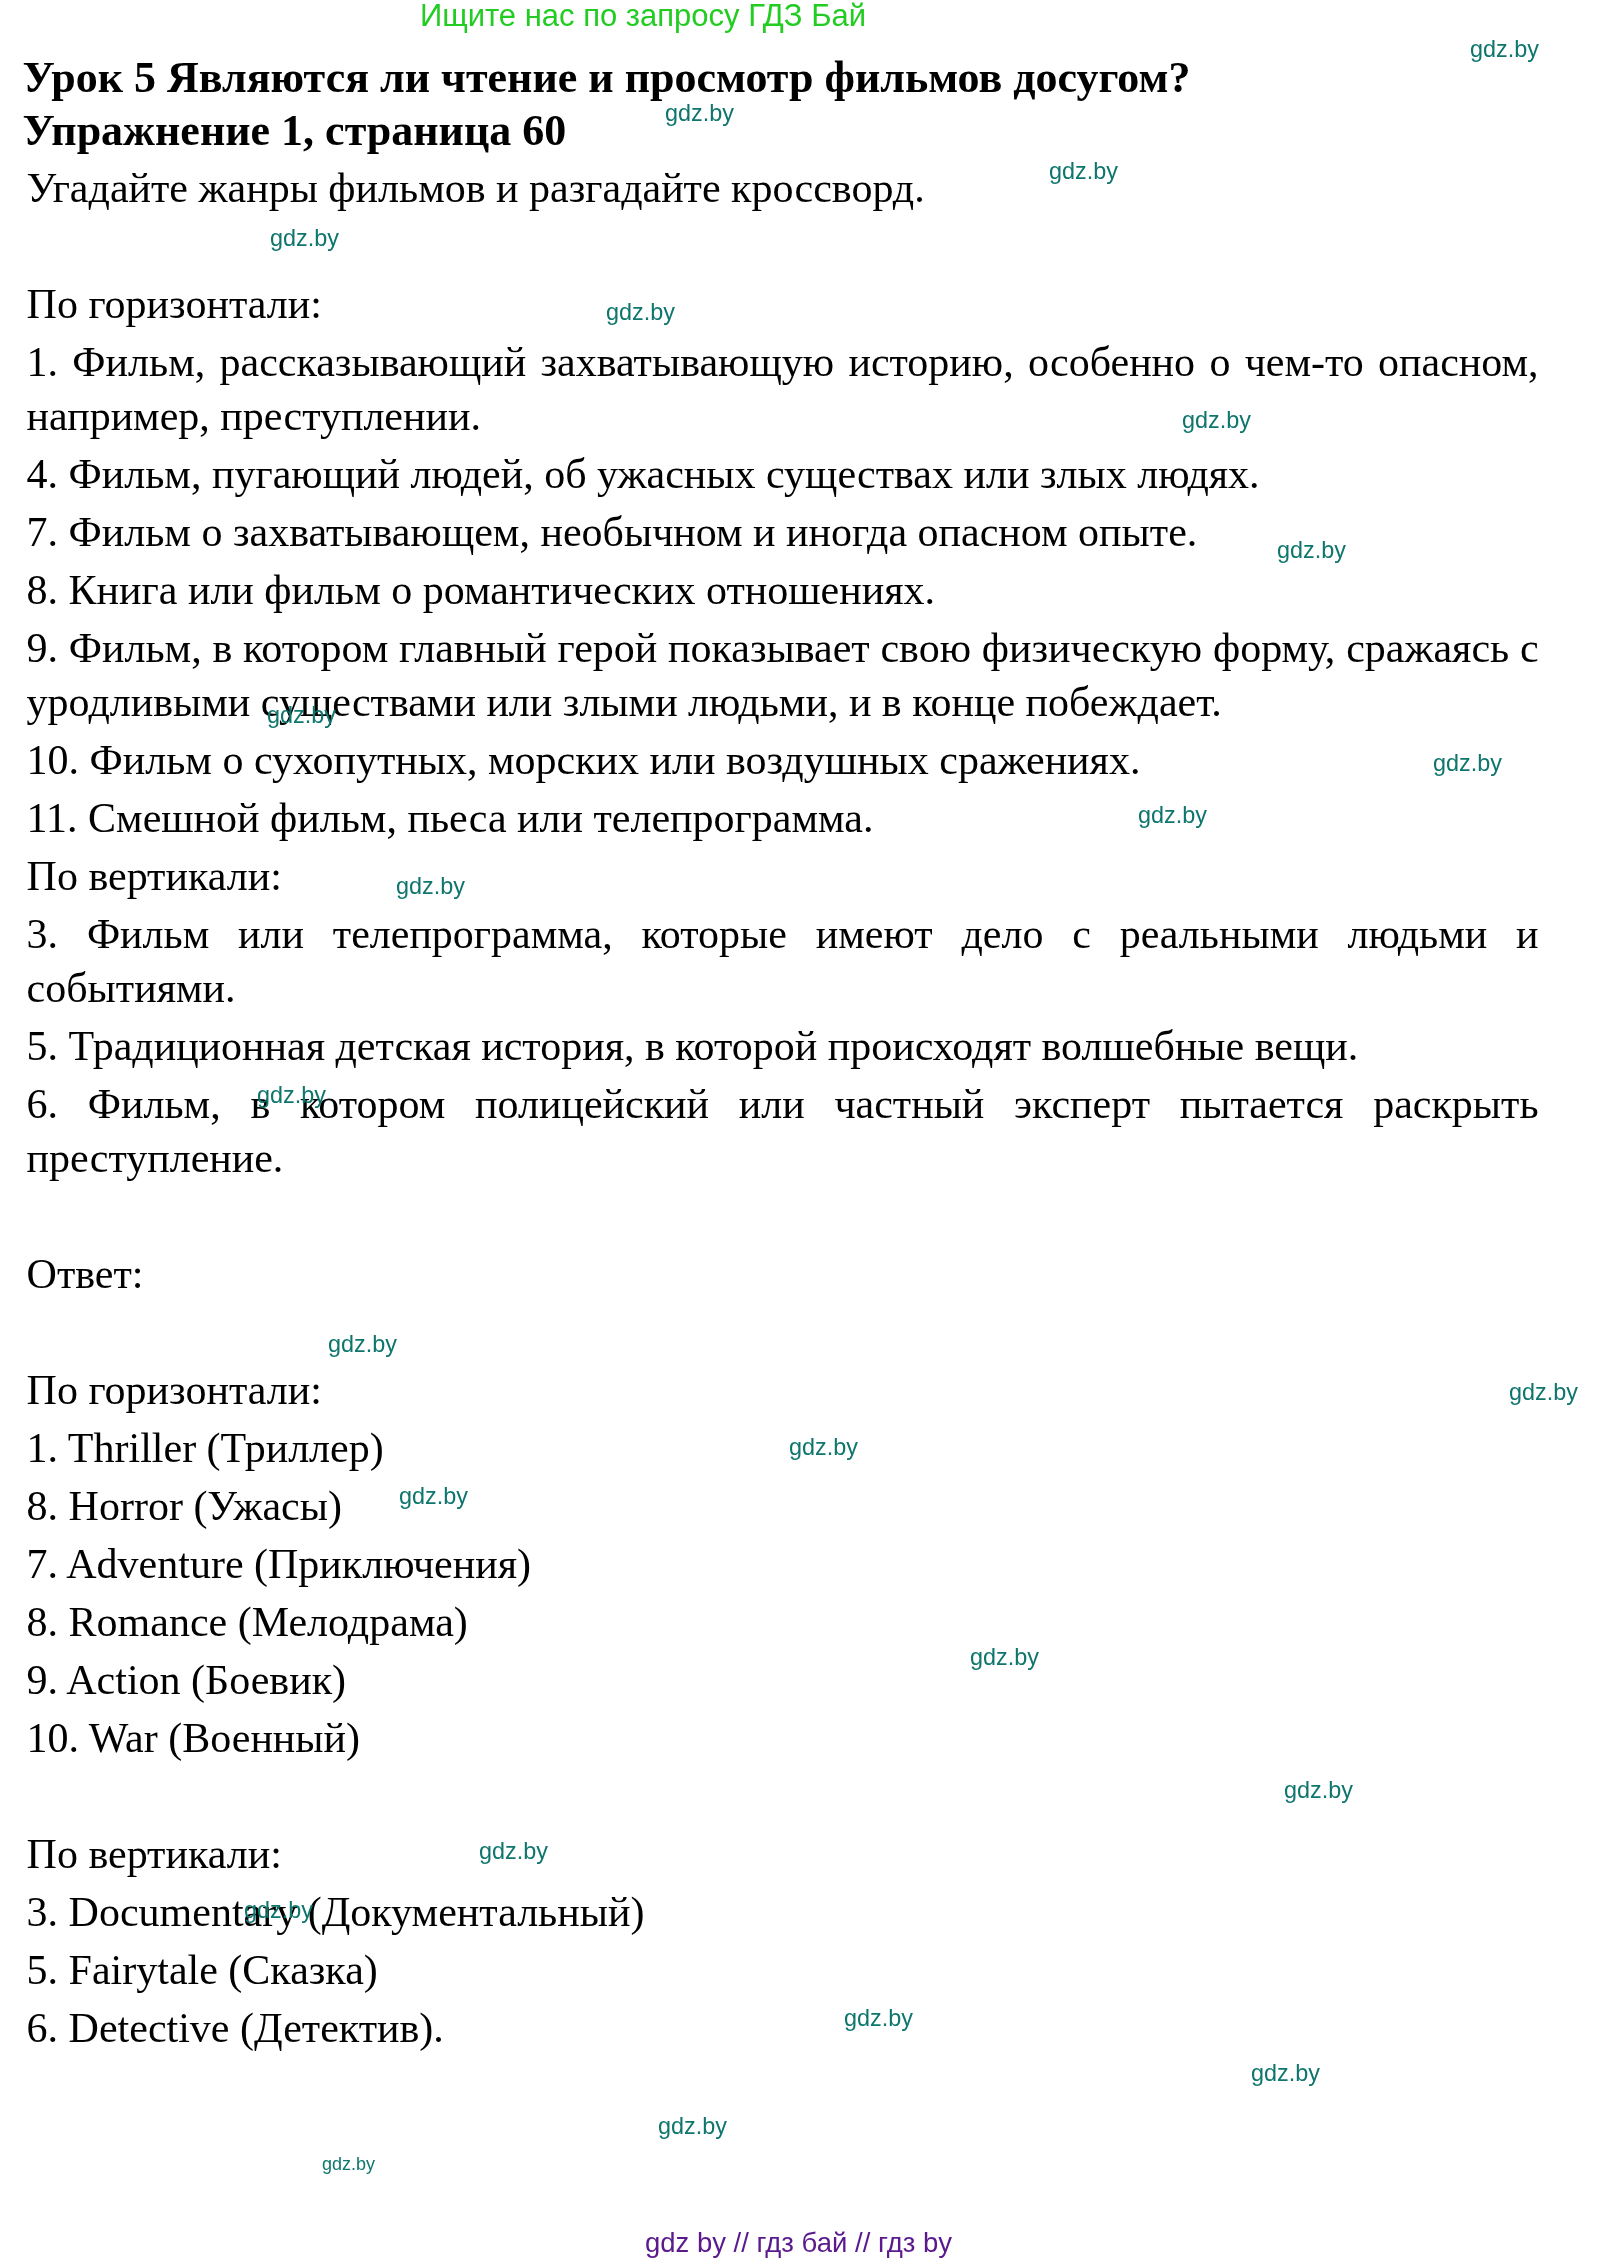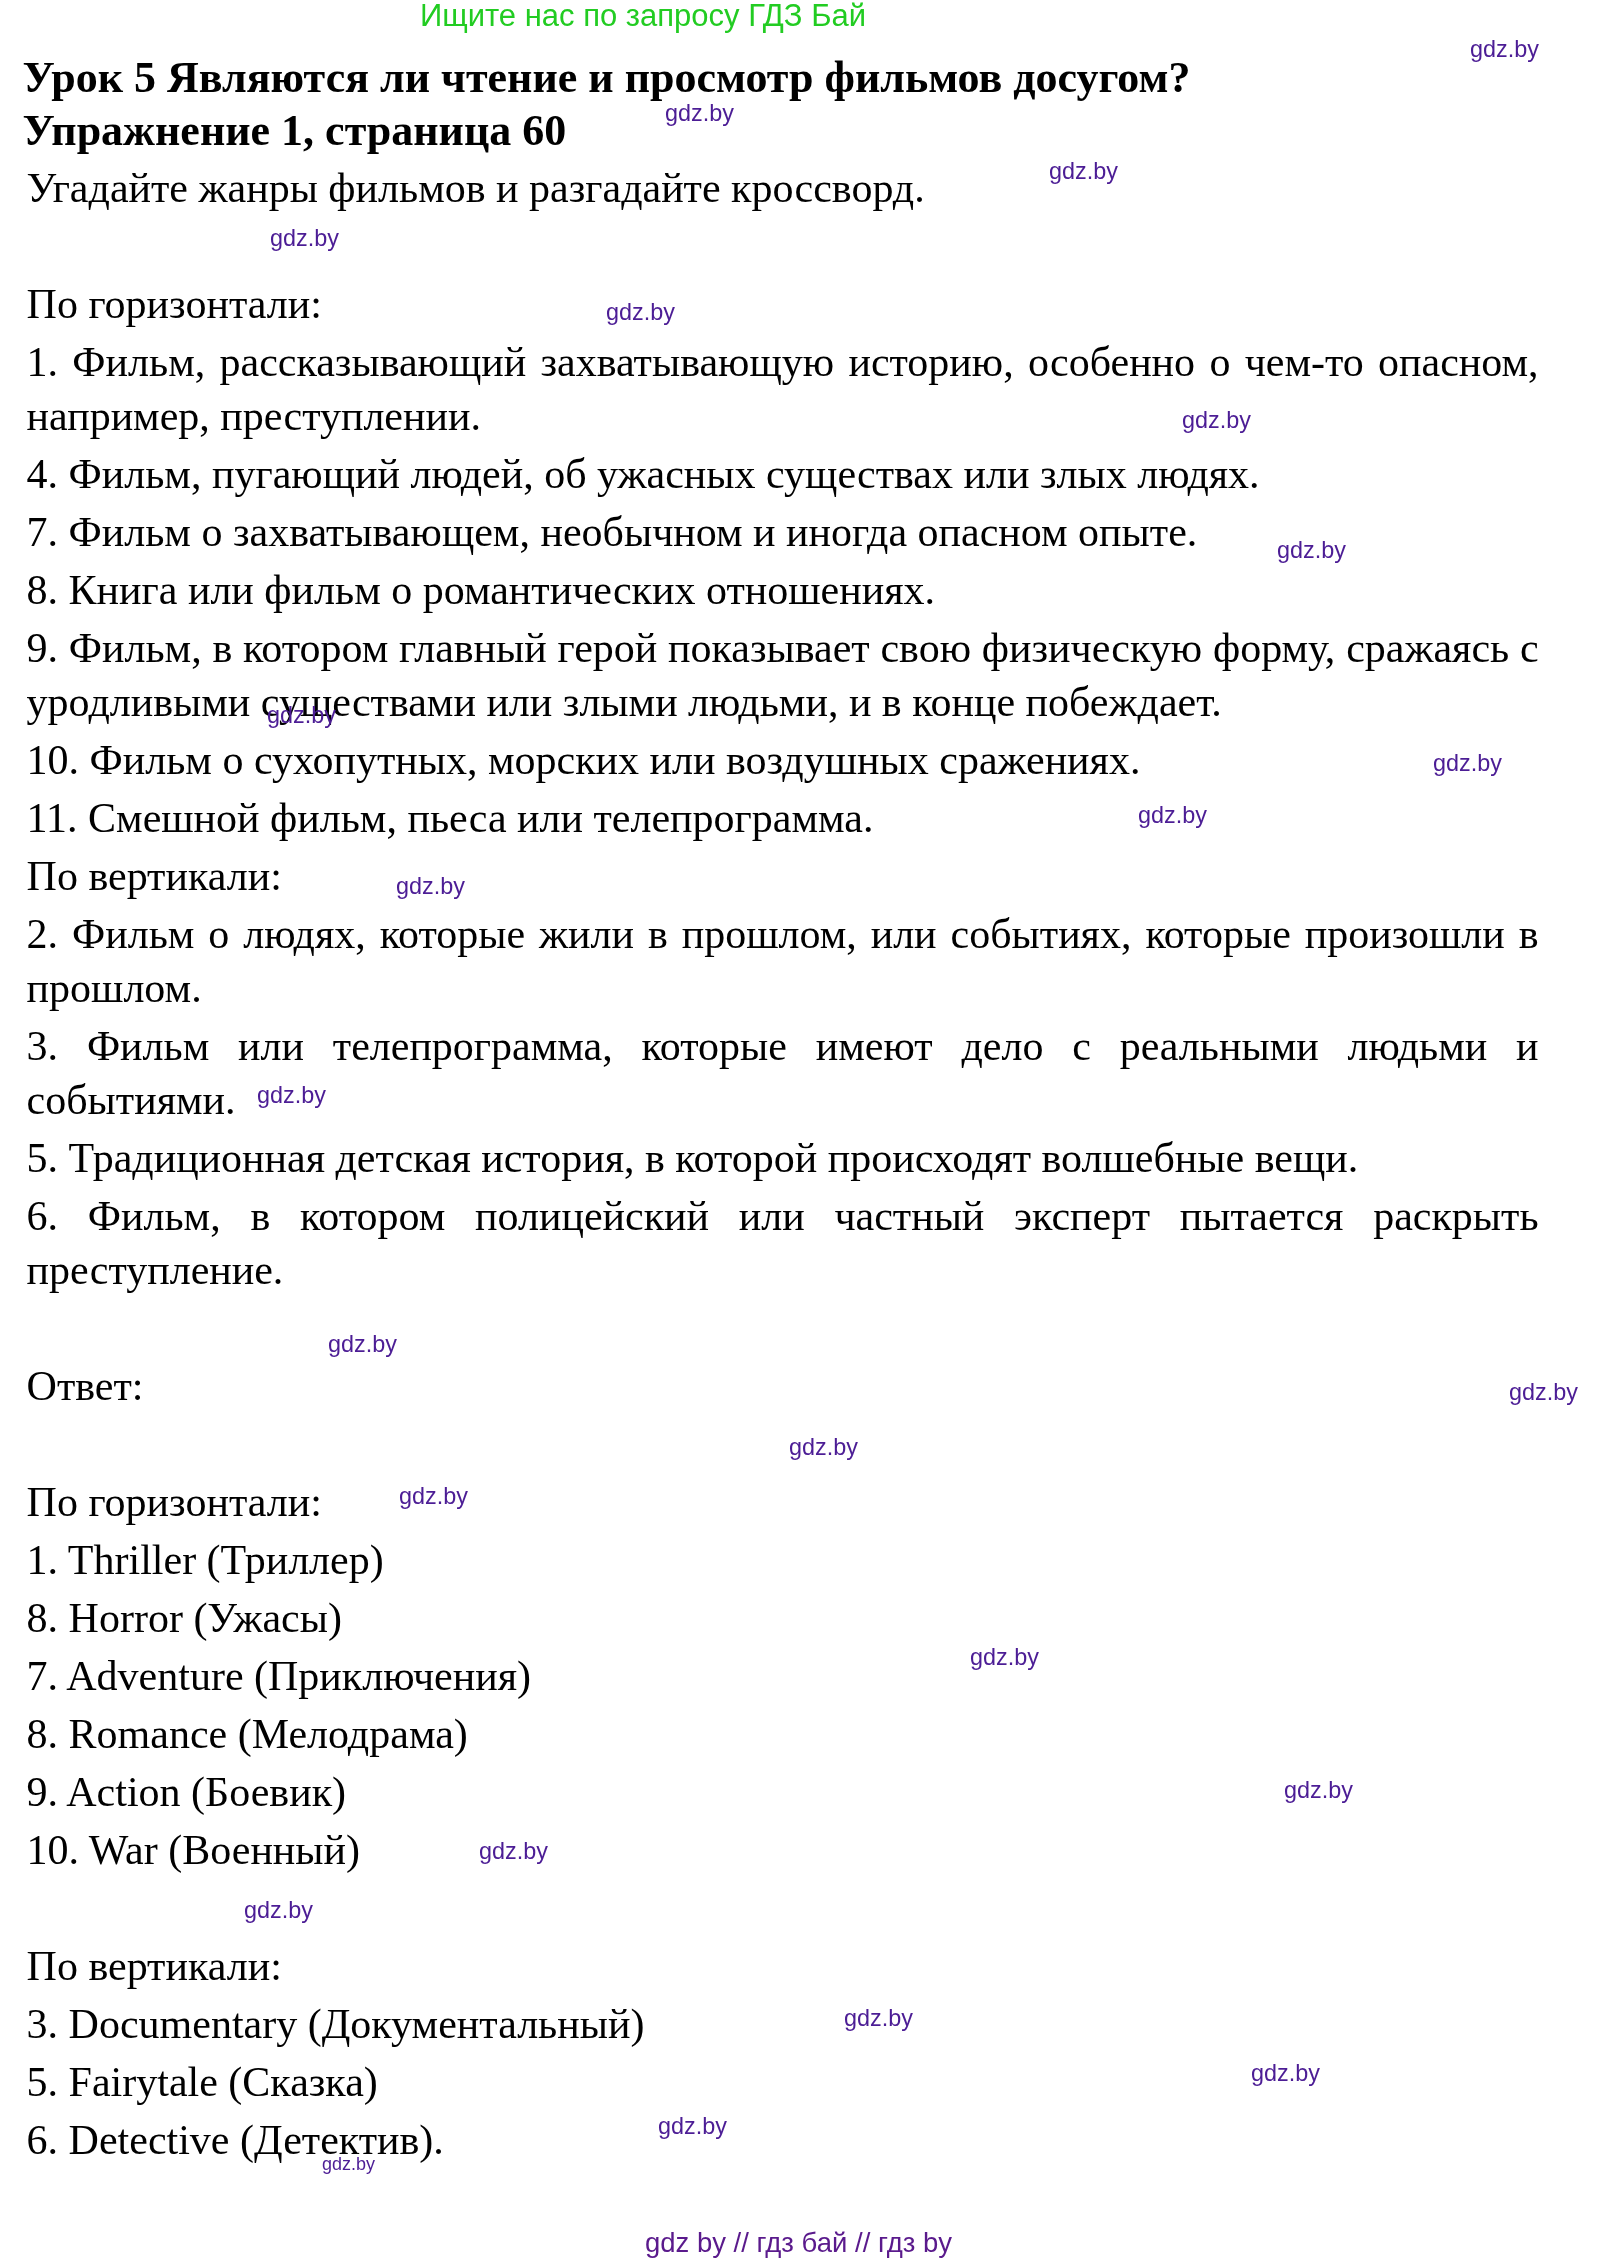--- a/index.html
+++ b/index.html
@@ -4,21 +4,21 @@
 <style>
   html, body { margin: 0; padding: 0; background: #ffffff; }
   body { width: 1623px; height: 2261px; position: relative; overflow: hidden;
          font-family: "Liberation Serif", serif; color: #000; }
   .top-banner { position: absolute; top: 0; left: 0; width: 1286px; text-align: center;
          font-family: "Liberation Sans", sans-serif; font-size: 31px; color: #22cc22; line-height: 32px; }
   .content { position: absolute; left: 22.6px; top: 51px; width: 1520px; }
   .title { font-weight: bold; font-size: 44px; line-height: 53px; margin: 0; }
   .line { font-size: 42px; line-height: 54px; margin: 4px; text-align: justify; }
   .gap { height: 54px; }
-  .wm { position: absolute; font-family: "Liberation Sans", sans-serif; font-size: 23.4px; color: #4c1d95; }
+  .wm { position: absolute; font-family: "Liberation Sans", sans-serif; font-size: 23.4px; color: #0f766e; }
   .footer { position: absolute; top: 2227px; left: 0; width: 1597px; text-align: center;
          font-family: "Liberation Sans", sans-serif; font-size: 27.5px; color: #5a1a8c; }
 </style>
 </head>
 <body>
 
 <div class="top-banner">Ищите нас по запросу ГДЗ Бай</div>
 
 <div class="content">
   <p class="title">Урок 5 Являются ли чтение и просмотр фильмов досугом?</p>
@@ -27,21 +27,20 @@
   <div class="gap"></div>
   <p class="line">По горизонтали:</p>
   <p class="line">1. Фильм, рассказывающий захватывающую историю, особенно о чем-то опасном, например, преступлении.</p>
   <p class="line">4. Фильм, пугающий людей, об ужасных существах или злых людях.</p>
   <p class="line">7. Фильм о захватывающем, необычном и иногда опасном опыте.</p>
   <p class="line">8. Книга или фильм о романтических отношениях.</p>
   <p class="line">9. Фильм, в котором главный герой показывает свою физическую форму, сражаясь с уродливыми существами или злыми людьми, и в конце побеждает.</p>
   <p class="line">10. Фильм о сухопутных, морских или воздушных сражениях.</p>
   <p class="line">11. Смешной фильм, пьеса или телепрограмма.</p>
   <p class="line">По вертикали:</p>
-  <p class="line">2. Фильм о людях, которые жили в прошлом, или событиях, которые произошли в прошлом.</p>
   <p class="line">3. Фильм или телепрограмма, которые имеют дело с реальными людьми и событиями.</p>
   <p class="line">5. Традиционная детская история, в которой происходят волшебные вещи.</p>
   <p class="line">6. Фильм, в котором полицейский или частный эксперт пытается раскрыть преступление.</p>
   <div class="gap"></div>
   <p class="line">Ответ:</p>
   <div class="gap"></div>
   <p class="line">По горизонтали:</p>
   <p class="line">1. Thriller (Триллер)</p>
   <p class="line">8. Horror (Ужасы)</p>
   <p class="line">7. Adventure (Приключения)</p>

